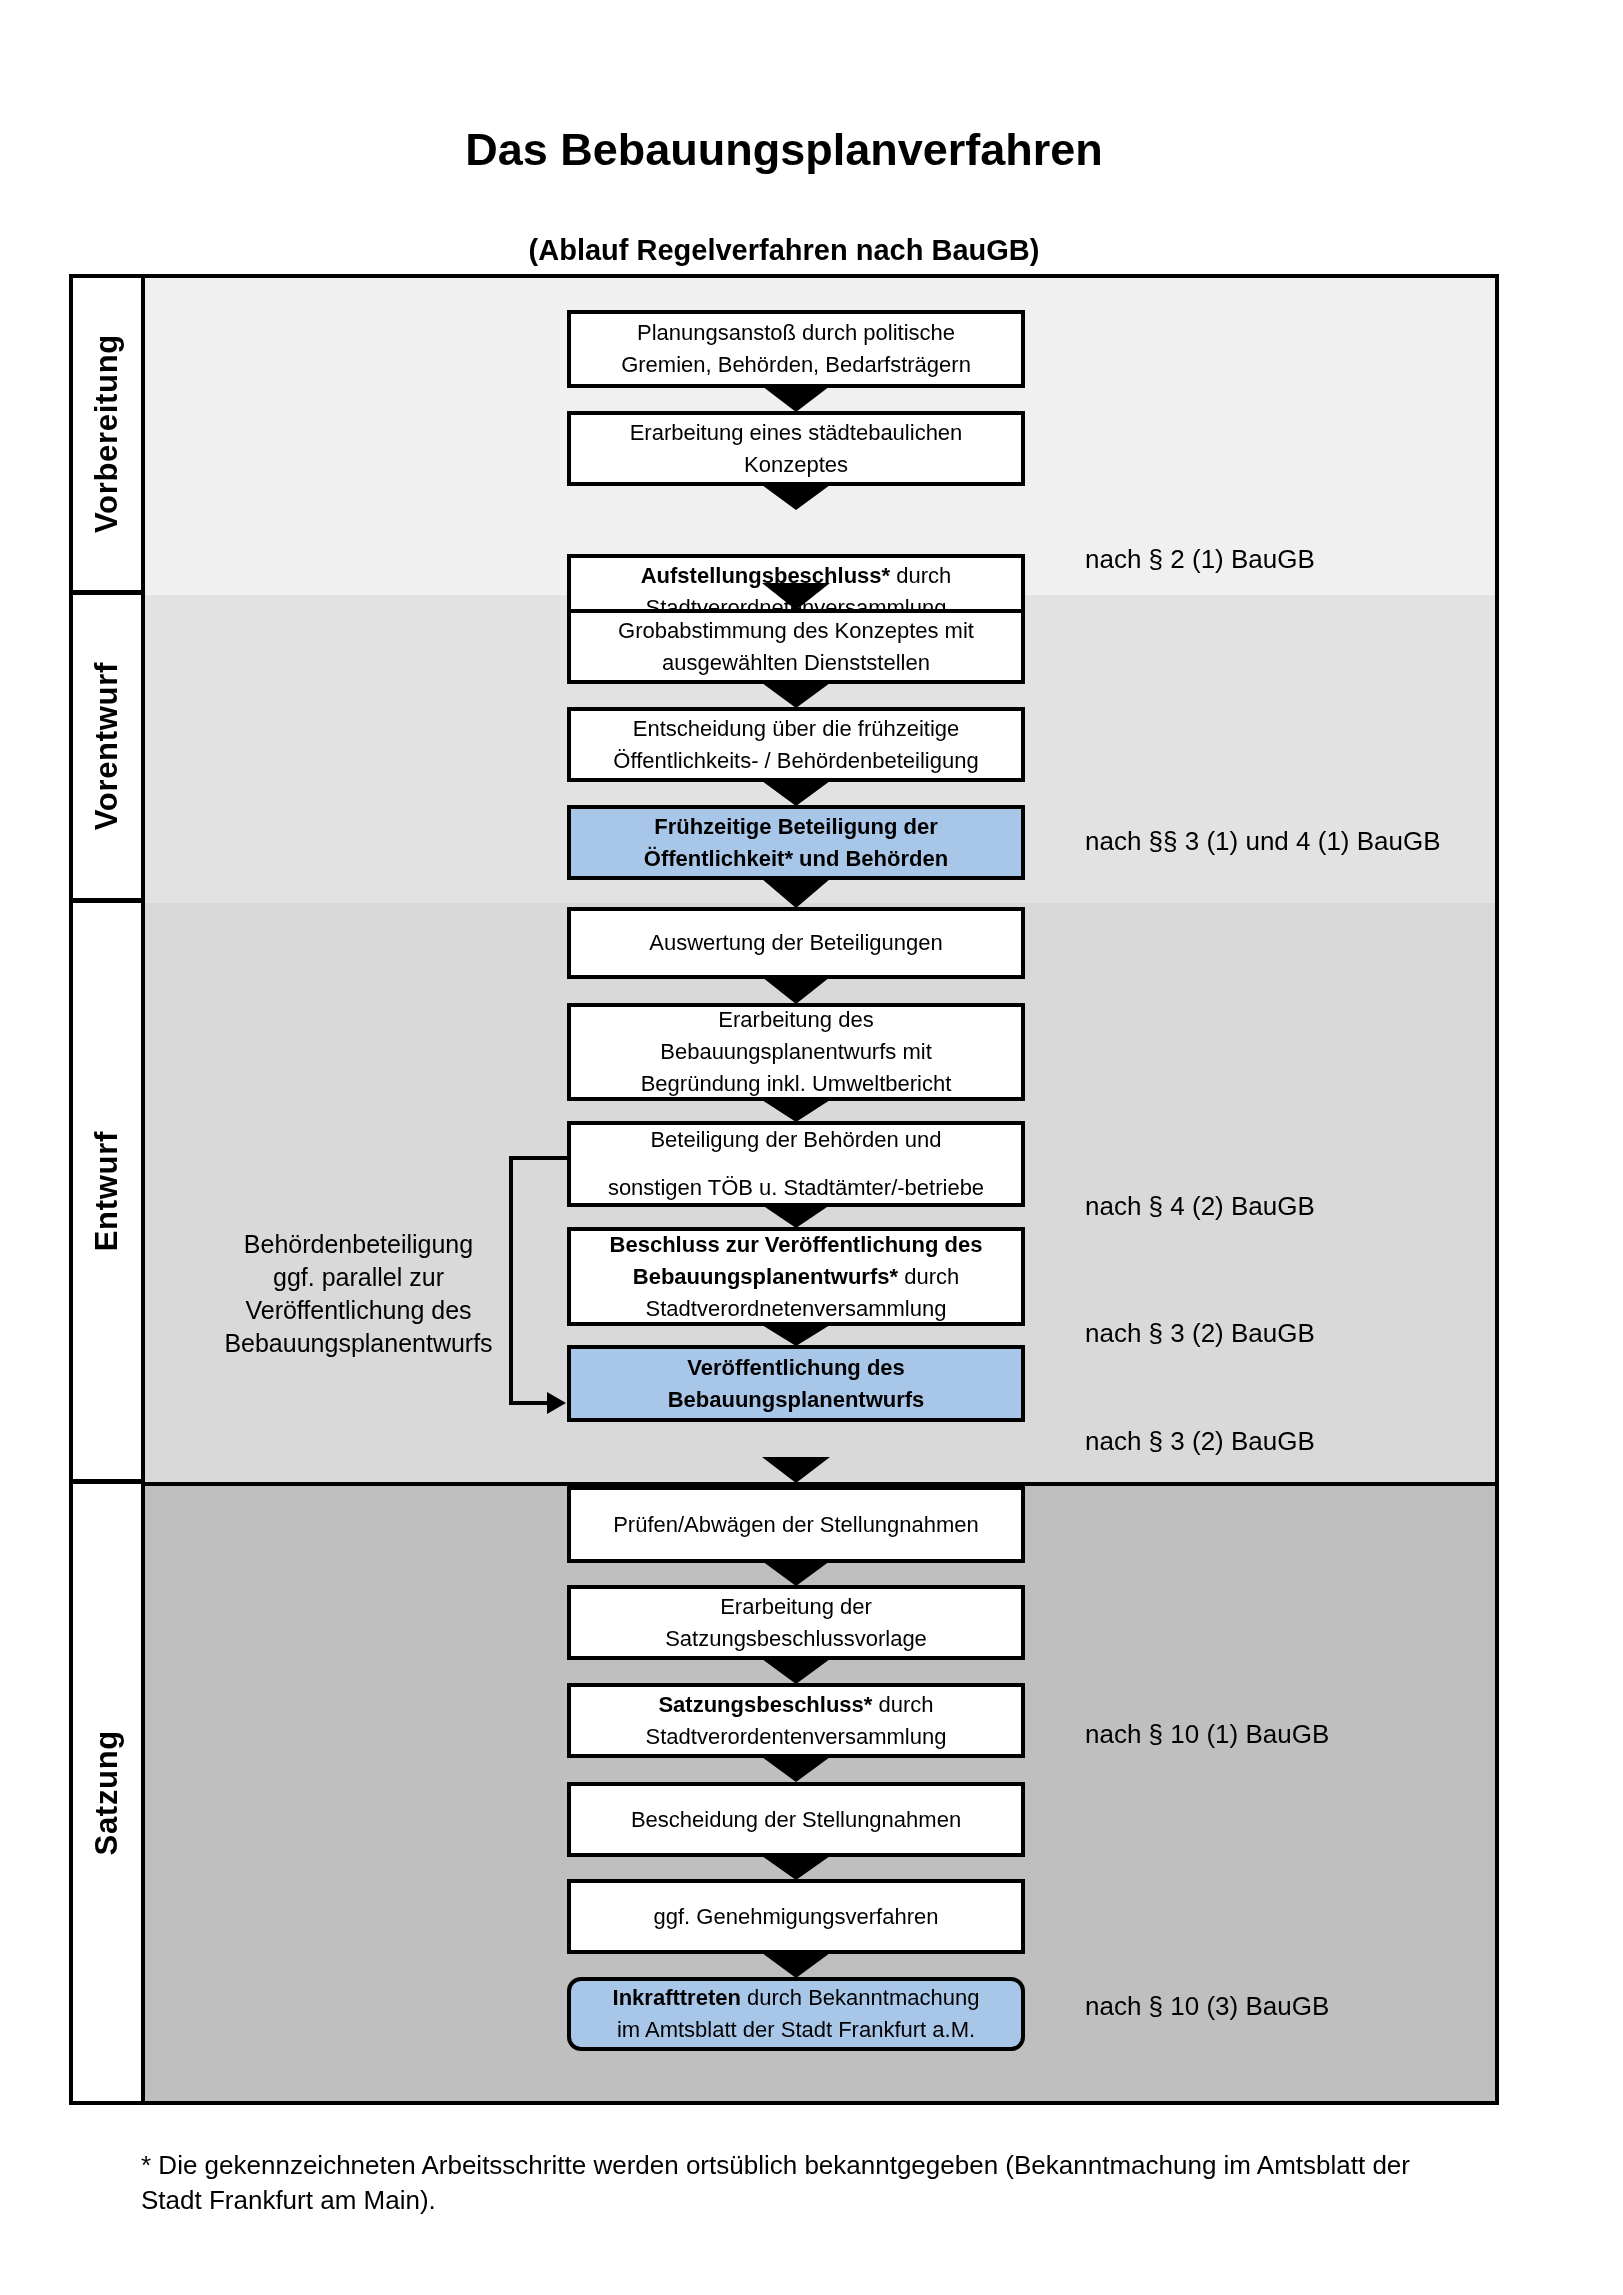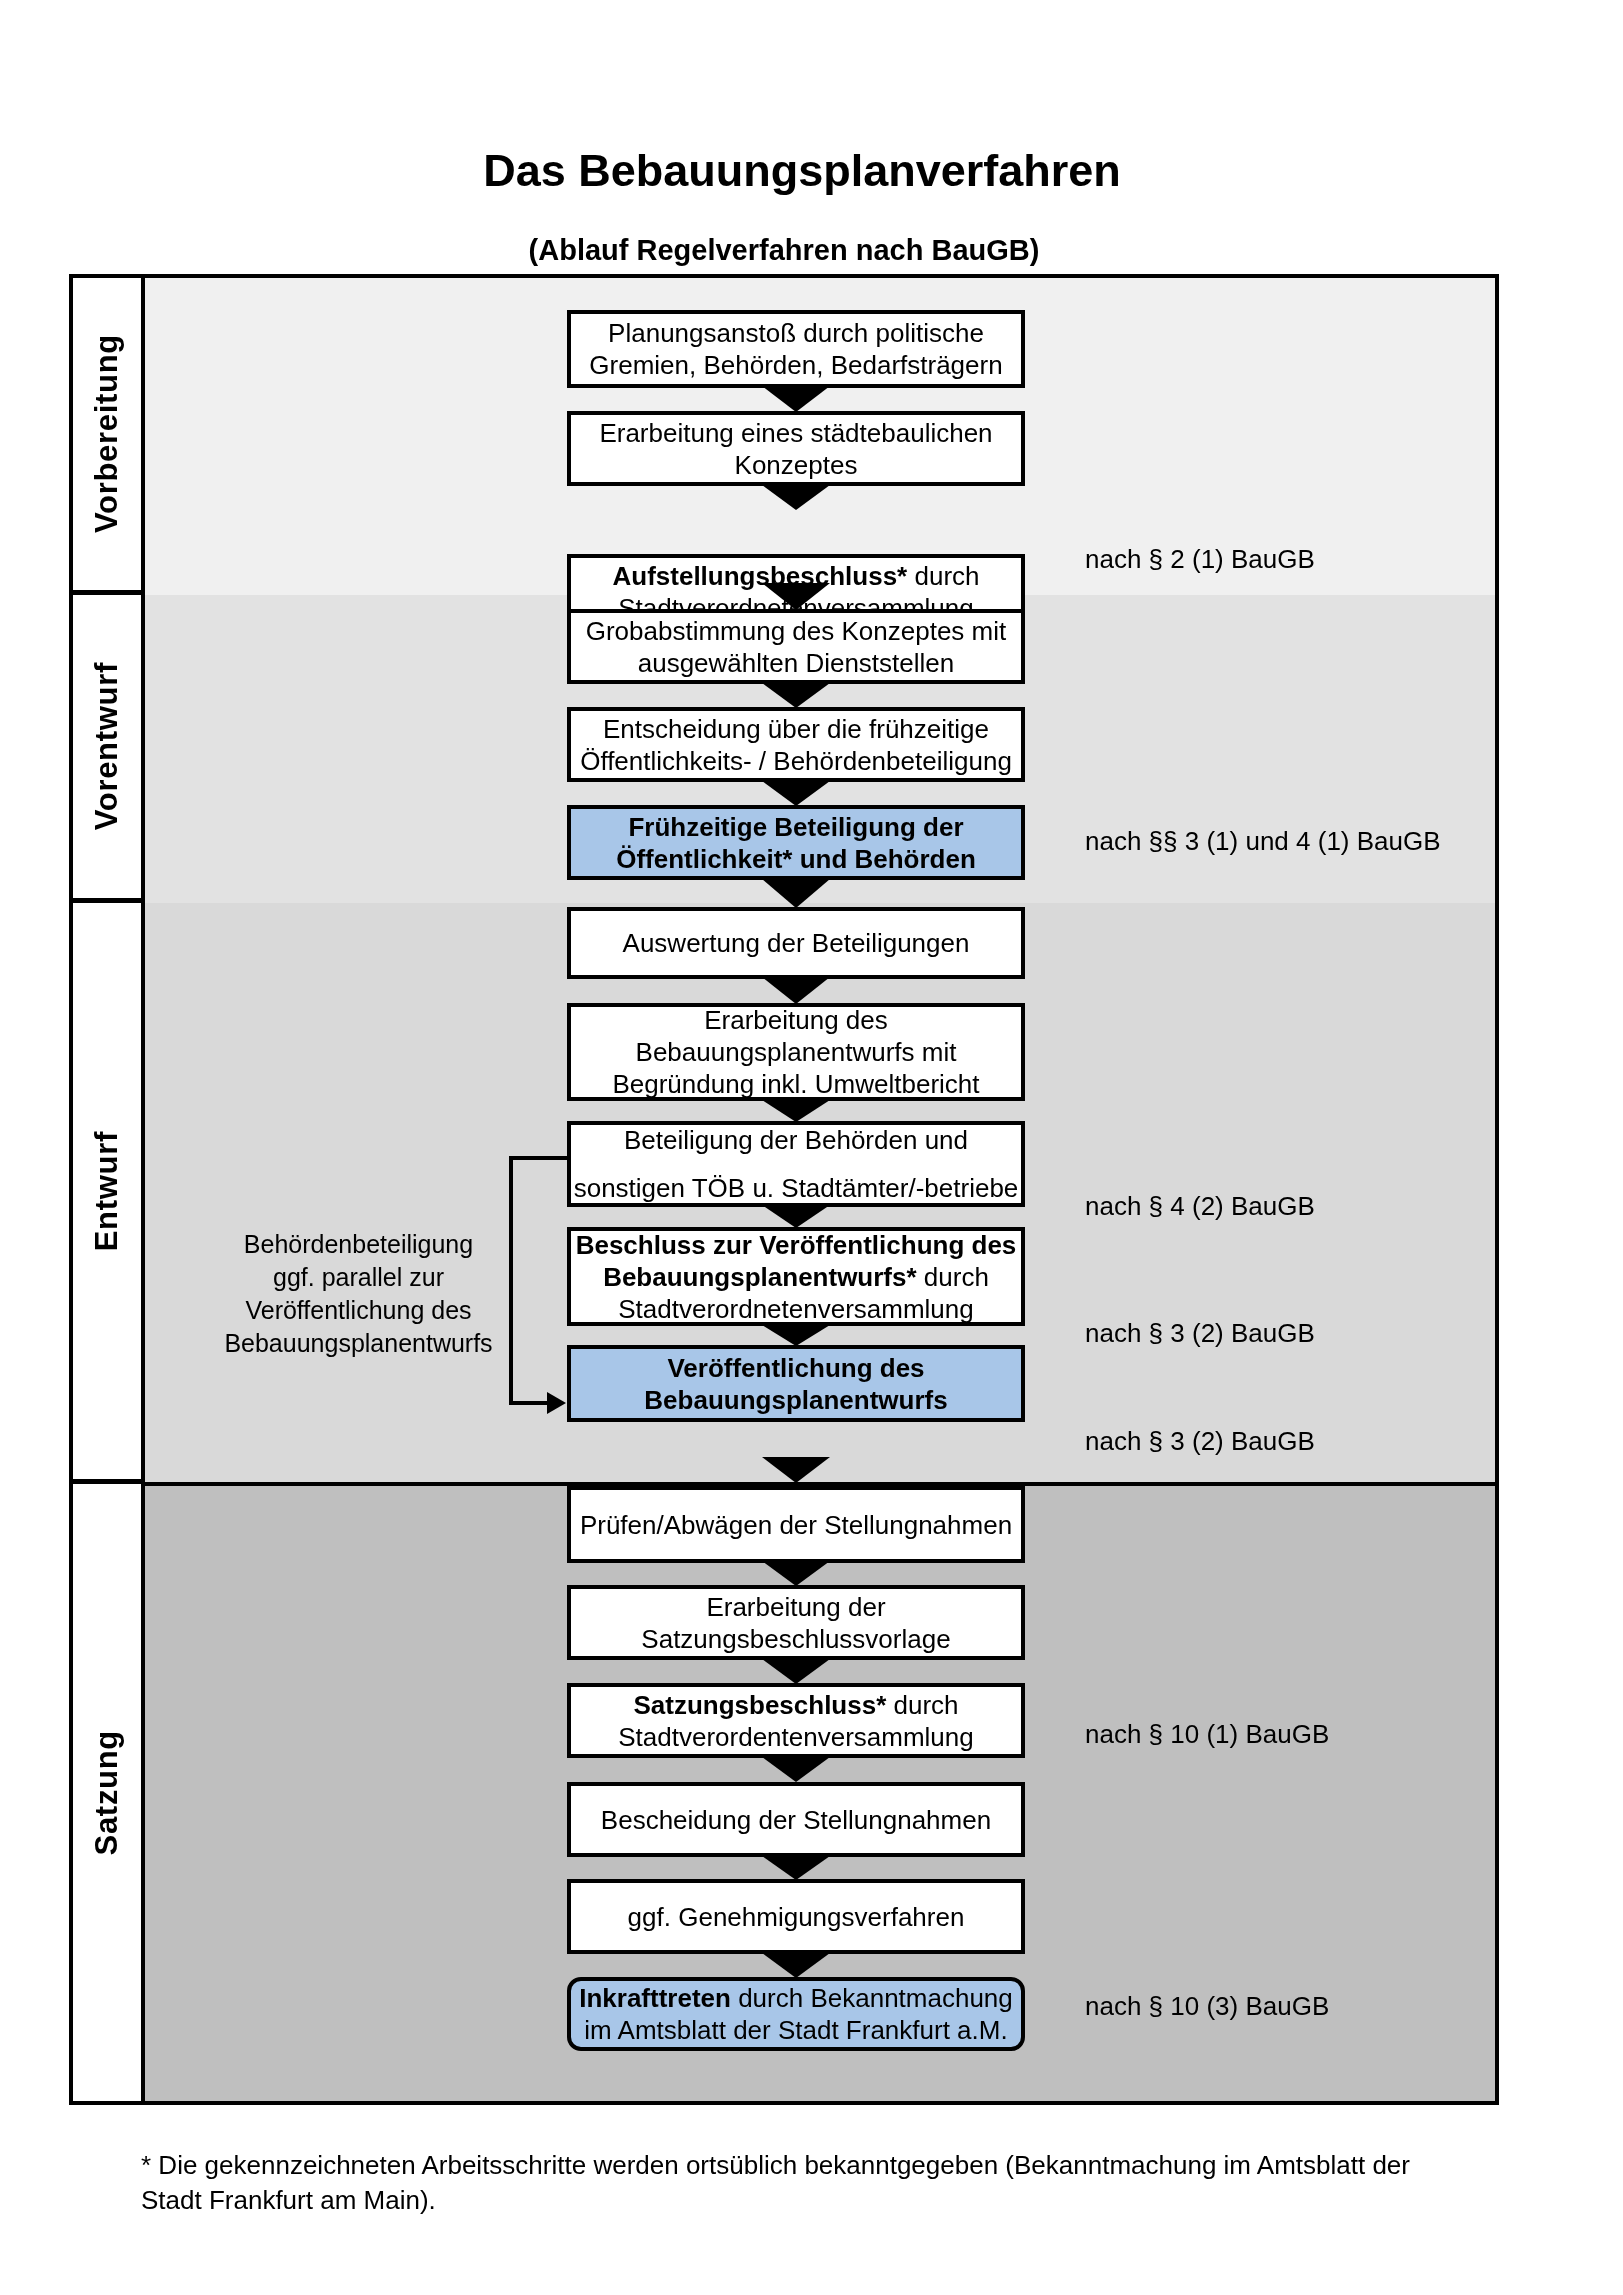--- a/index.html
+++ b/index.html
@@ -1,19 +1,19 @@
 <!DOCTYPE html>
 <html style="--hl: #a8c6e8;font-size:10.5px"><head>
 <meta charset="utf-8">
 <style>
   html,body{margin:0;padding:0;background:#fff;}
   .page{position:relative;width:1623px;height:2295px;background:#fff;overflow:hidden;
         font-family:"Liberation Sans","DejaVu Sans",sans-serif;color:#000;}
-  .title{position:absolute;left:87px;top:124px;width:1430px;text-align:center;
-         font-size:45px;font-weight:bold;margin-top:21px;}
+  .title{position:absolute;left:69px;top:124px;width:1430px;text-align:center;
+         font-size:45px;font-weight:bold;}
   .subtitle{position:absolute;left:69px;top:217px;width:1430px;text-align:center;
             font-size:29px;font-weight:bold;margin-top:17px;}
   .diagram{position:absolute;left:69px;top:274px;width:1430px;height:1831px;
            border:4.6px solid #000;box-sizing:border-box;background:#fff;}
   .label-col{position:absolute;left:0;top:0;bottom:0;width:72px;border-right:4.6px solid #000;
              background:#fff;display:flex;flex-direction:column;z-index:2;box-sizing:border-box;}
   .phase-cell{display:flex;align-items:center;justify-content:center;box-sizing:border-box;background:#fff;}
   .phase-cell:nth-child(1){height:317px;border-bottom:5.2px solid #000;}
   .phase-cell:nth-child(2){height:308px;border-bottom:5.2px solid #000;}
   .phase-cell:nth-child(3){height:581px;border-bottom:5.2px solid #000;}
@@ -22,21 +22,21 @@
                font-size:31px;font-weight:bold;letter-spacing:0.7px;white-space:nowrap;}
   .bands{position:absolute;left:72px;right:0;top:0;bottom:0;display:flex;flex-direction:column;z-index:0;}
   .band{width:100%;}
   .band:nth-child(1){height:317px;}
   .band:nth-child(2){height:308px;}
   .band:nth-child(3){height:581px;}
   .band:nth-child(4){flex:1;}
   .satzung-divider{position:absolute;left:72px;right:0;top:1204px;height:3.9px;background:#000;z-index:1;}
   .flow-box{position:absolute;left:567px;width:458px;border:4.6px solid #000;box-sizing:border-box;
             background:#fff;display:flex;flex-direction:column;align-items:center;justify-content:center;
-            text-align:center;font-size:26px;line-height:32px;z-index:3;}
+            text-align:center;font-size:22px;line-height:32px;z-index:3;}
   .flow-box.hl{background:var(--hl,#a8c6e8);}
   .b{font-weight:bold;}
   .arrow{position:absolute;width:0;height:0;z-index:4;}
   .legal-note{position:absolute;left:1085px;font-size:26px;white-space:nowrap;z-index:3;}
   .side-annotation{position:absolute;left:208px;top:1228px;width:301px;text-align:center;
                    font-size:25px;line-height:33px;z-index:3;}
   .bracket{position:absolute;background:#000;z-index:3;}
   .bracket-top{left:509px;top:1156px;width:58px;height:3.9px;}
   .bracket-vert{left:509px;top:1156px;width:3.9px;height:249px;}
   .bracket-bottom{left:509px;top:1401px;width:41px;height:3.9px;}

